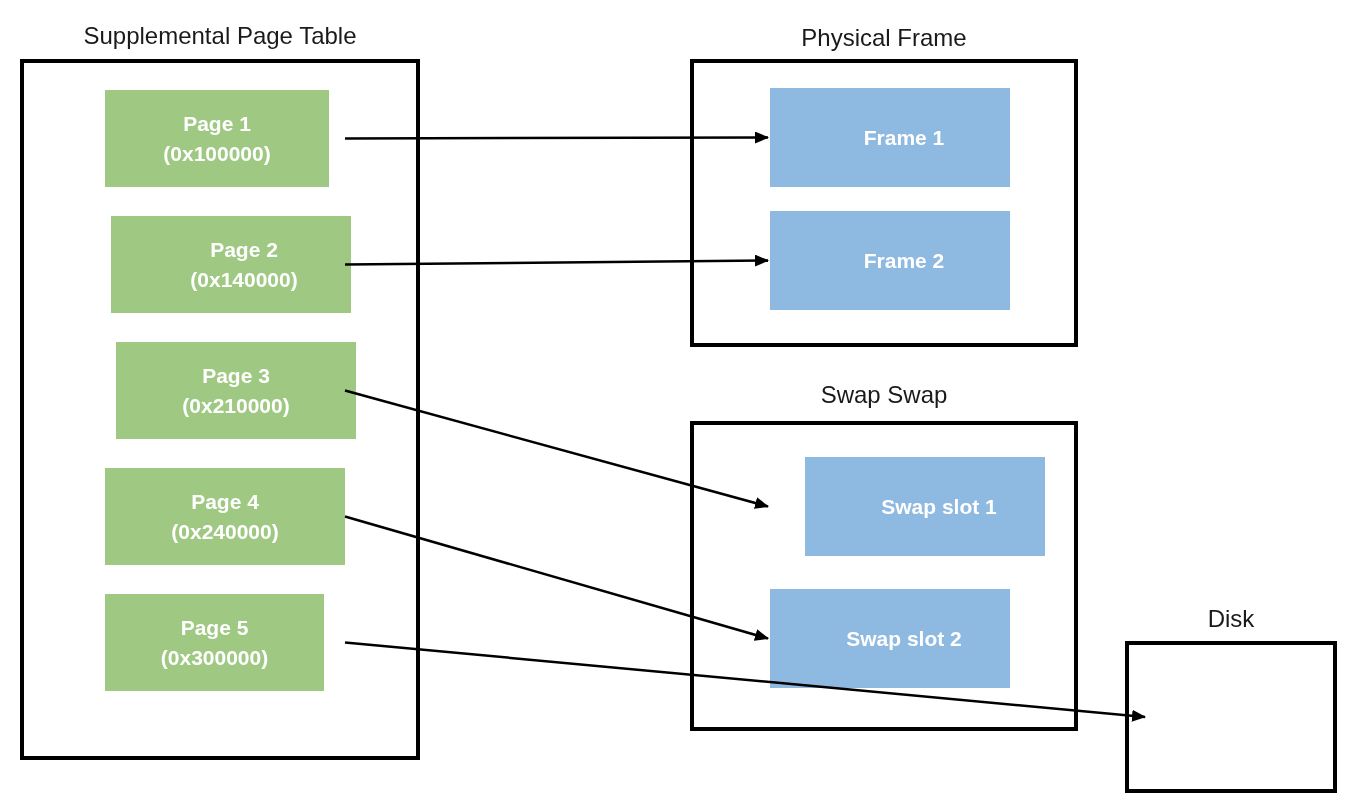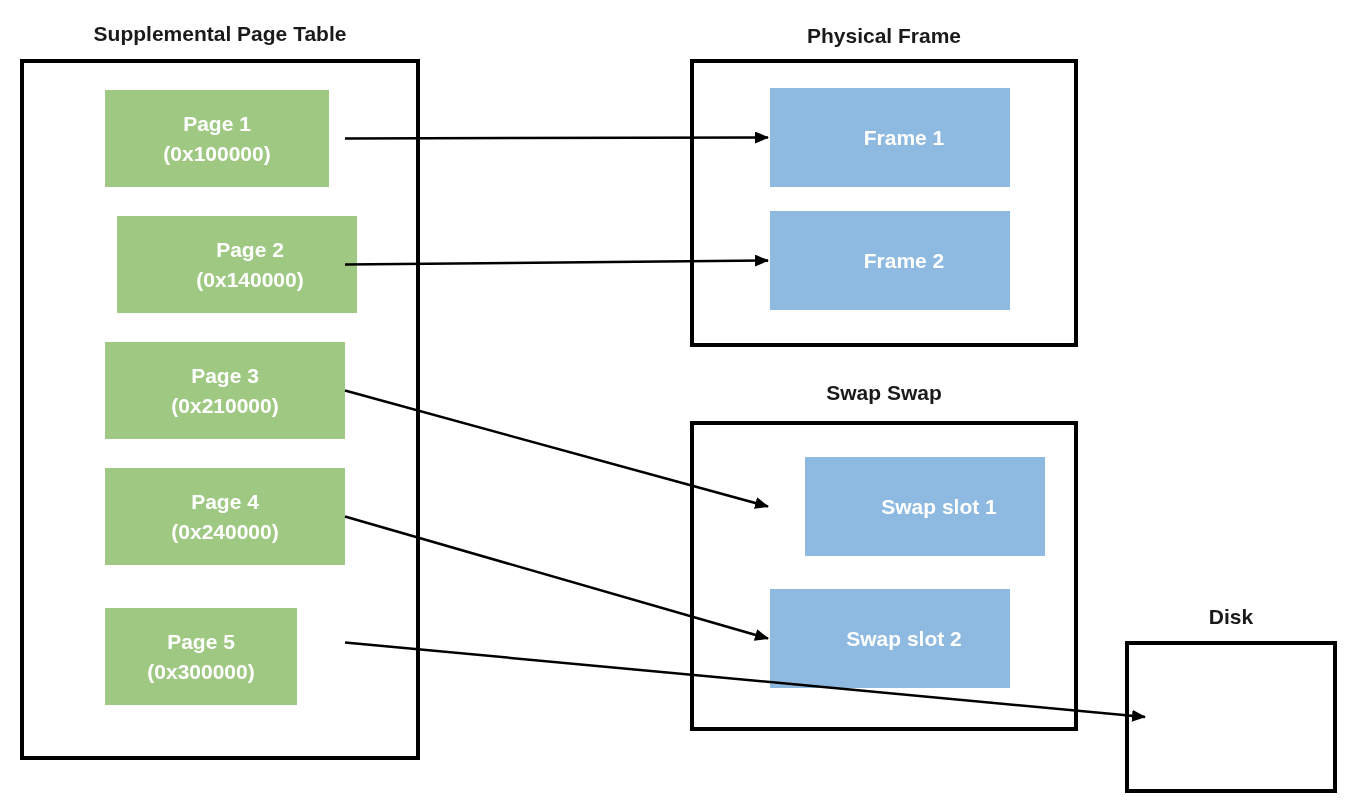--- a/index.html
+++ b/index.html
@@ -11,22 +11,22 @@
   #canvas {
     position: relative;
     width: 1354px;
     height: 804px;
     background: #ffffff;
     overflow: hidden;
   }
   .container-title {
     position: absolute;
     text-align: center;
-    font-size: 21px;
-    font-weight: 700;
+    font-size: 24px;
+    font-weight: 400;
     color: #1a1a1a;
     letter-spacing: 0px;
   }
   .big-container {
     position: absolute;
     border: 4px solid #000000;
     background: transparent;
     box-sizing: border-box;
   }
   .node {
@@ -56,24 +56,24 @@
   #arrows line {
     stroke: var(--arrow-color, #000000);
     stroke-width: 2.5;
   }
   #arrowhead path { fill: var(--arrow-color, #000000); }
 
   
   #spt-title        { left: 20px;   top: 22px;  width: 400px; }
   #spt-container    { left: 20px;   top: 59px;  width: 400px; height: 701px; }
   #page-box-1       { left: 105px;  top: 90px;  width: 224px; height: 97px; }
-  #page-box-2       { left: 117px;  top: 216px; width: 240px; height: 97px; padding-left: 26px; }
-  #page-box-3       { left: 105px;  top: 342px; width: 240px; height: 97px; justify-content: center; }
+  #page-box-2       { left: 111px;  top: 216px; width: 240px; height: 97px; padding-left: 26px; }
+  #page-box-3       { left: 116px;  top: 342px; width: 240px; height: 97px; justify-content: center; }
   #page-box-4       { left: 105px;  top: 468px; width: 240px; height: 97px; }
-  #page-box-5       { left: 105px;  top: 594px; width: 192px; height: 97px; margin-top: 14px; }
+  #page-box-5       { left: 105px;  top: 594px; width: 219px; height: 97px; }
 
   #pf-title         { left: 690px;  top: 24px;  width: 388px; }
   #pf-container     { left: 690px;  top: 59px;  width: 388px; height: 288px; }
   #frame-box-1      { left: 770px;  top: 88px;  width: 240px; height: 99px; }
   #frame-box-2      { left: 770px;  top: 211px; width: 240px; height: 99px; }
 
   #sd-title         { left: 690px;  top: 381px; width: 388px; }
   #sd-container     { left: 690px;  top: 421px; width: 388px; height: 310px; }
   #swap-box-1       { left: 770px;  top: 457px; width: 240px; height: 99px; margin-left: 35px; }
   #swap-box-2       { left: 770px;  top: 589px; width: 240px; height: 99px; justify-content: center; }

